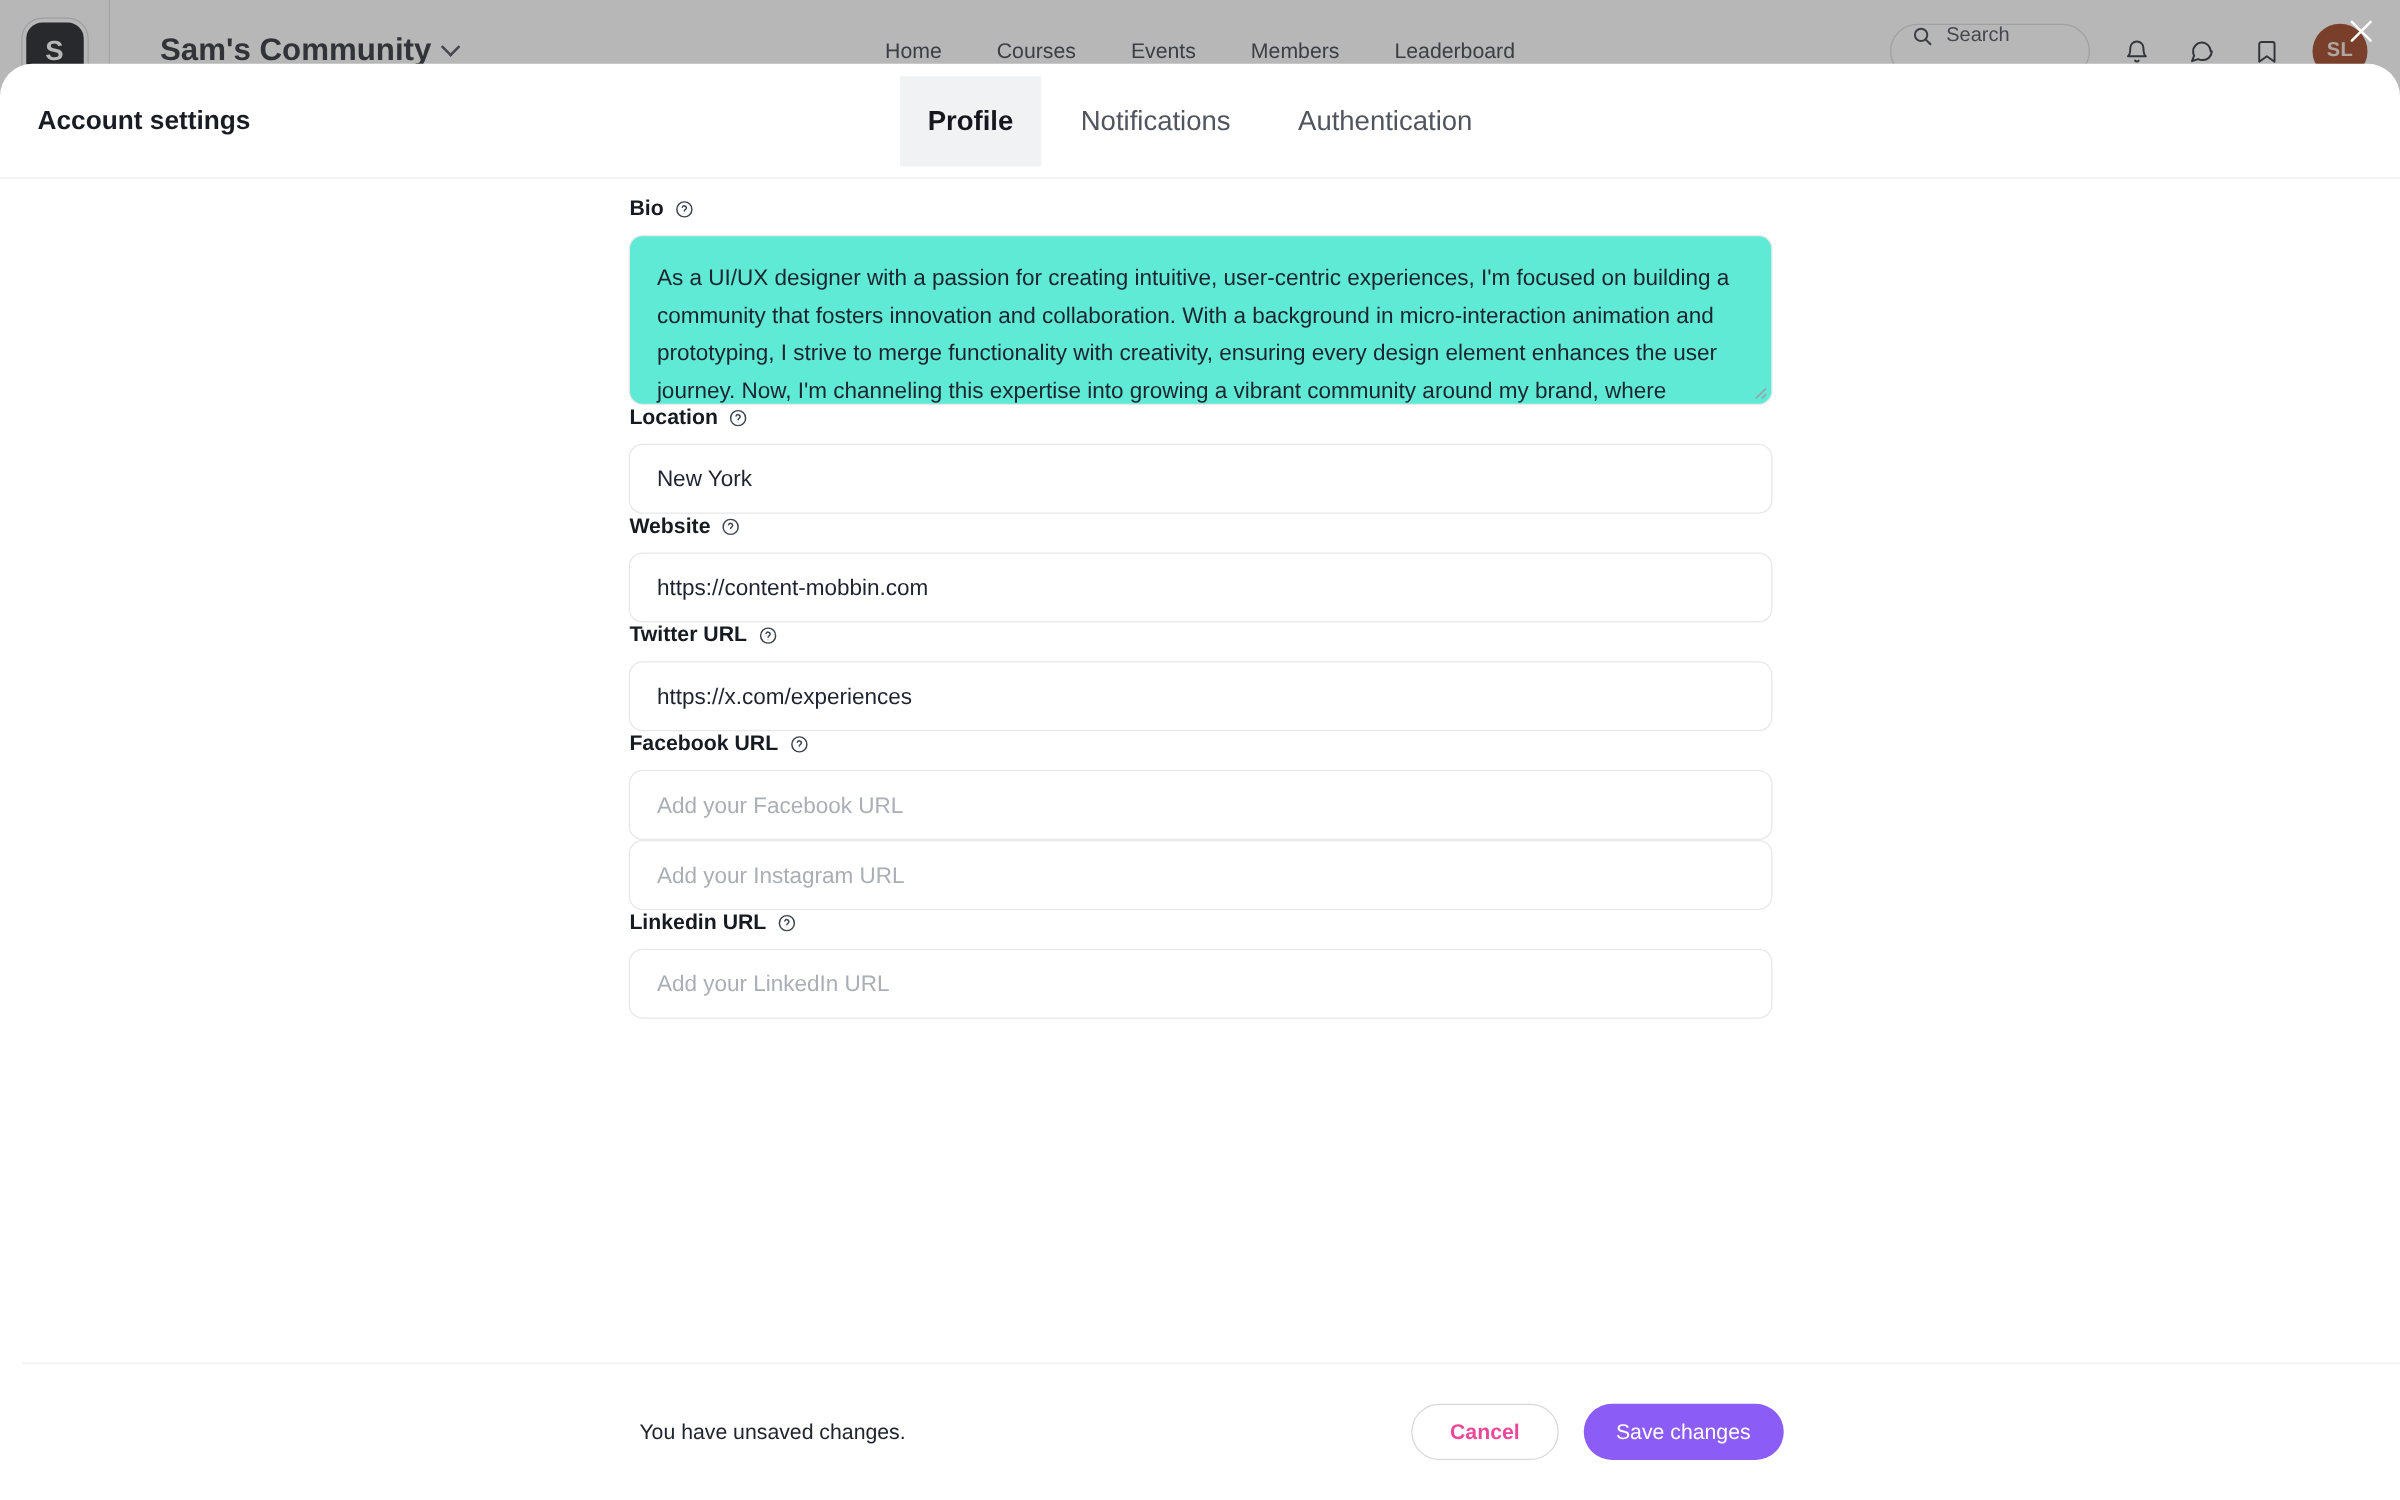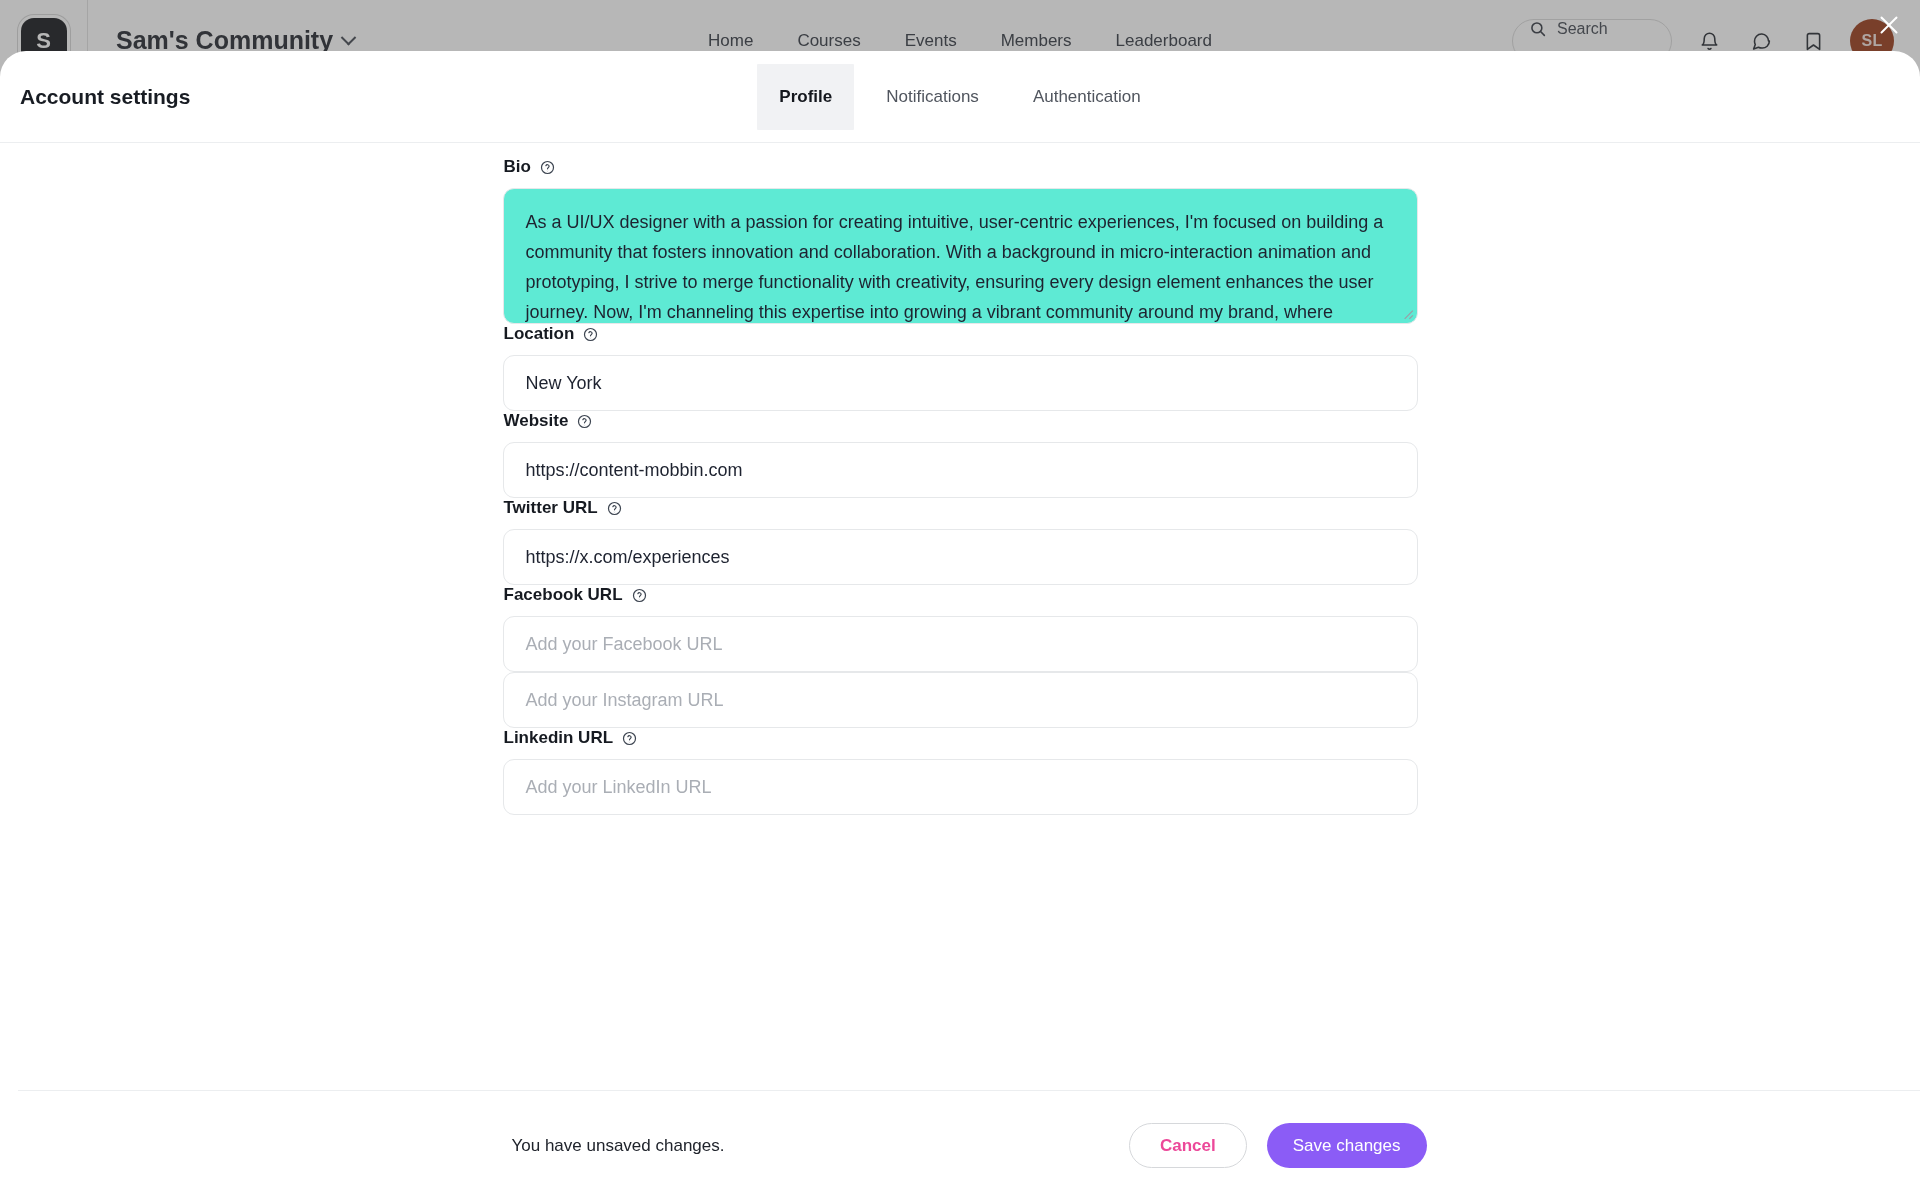--- a/index.html
+++ b/index.html
@@ -56,21 +56,21 @@
     color: #ffffff;
     font-size: 22px;
     font-weight: 700;
     display: flex;
     align-items: center;
     justify-content: center;
     box-shadow: 0 0 0 3px #ffffff, 0 0 0 4px #d8d8d8;
   }
 
   .community-name {
-    margin-left: 28px;
+    margin-left: 40px;
     display: flex;
     align-items: center;
     gap: 10px;
     font-size: 25px;
     font-weight: 700;
     color: #2b2f36;
     white-space: nowrap;
   }
 
   .chevron-dn {
@@ -188,39 +188,39 @@
     position: relative;
     height: 92px;
     flex: 0 0 92px;
     border-bottom: 1px solid #eceef0;
     display: flex;
     align-items: center;
   }
 
   .sheet-title {
     position: absolute;
-    left: 20px;
+    left: 30px;
     font-size: 21px;
     font-weight: 700;
     color: #181c23;
   }
 
   .sheet-tabs {
     position: absolute;
     left: 0; right: 0;
     display: flex;
     justify-content: center;
     align-items: center;
     gap: 10px;
   }
 
   .tab {
     padding: 23px 22px;
     border-radius: 1px;
-    font-size: 17px;
+    font-size: 22px;
     color: #50555e;
     white-space: nowrap;
   }
 
   .tab.active {
     background: #f1f2f4;
     color: #14171d;
     font-weight: 600;
   }
 

